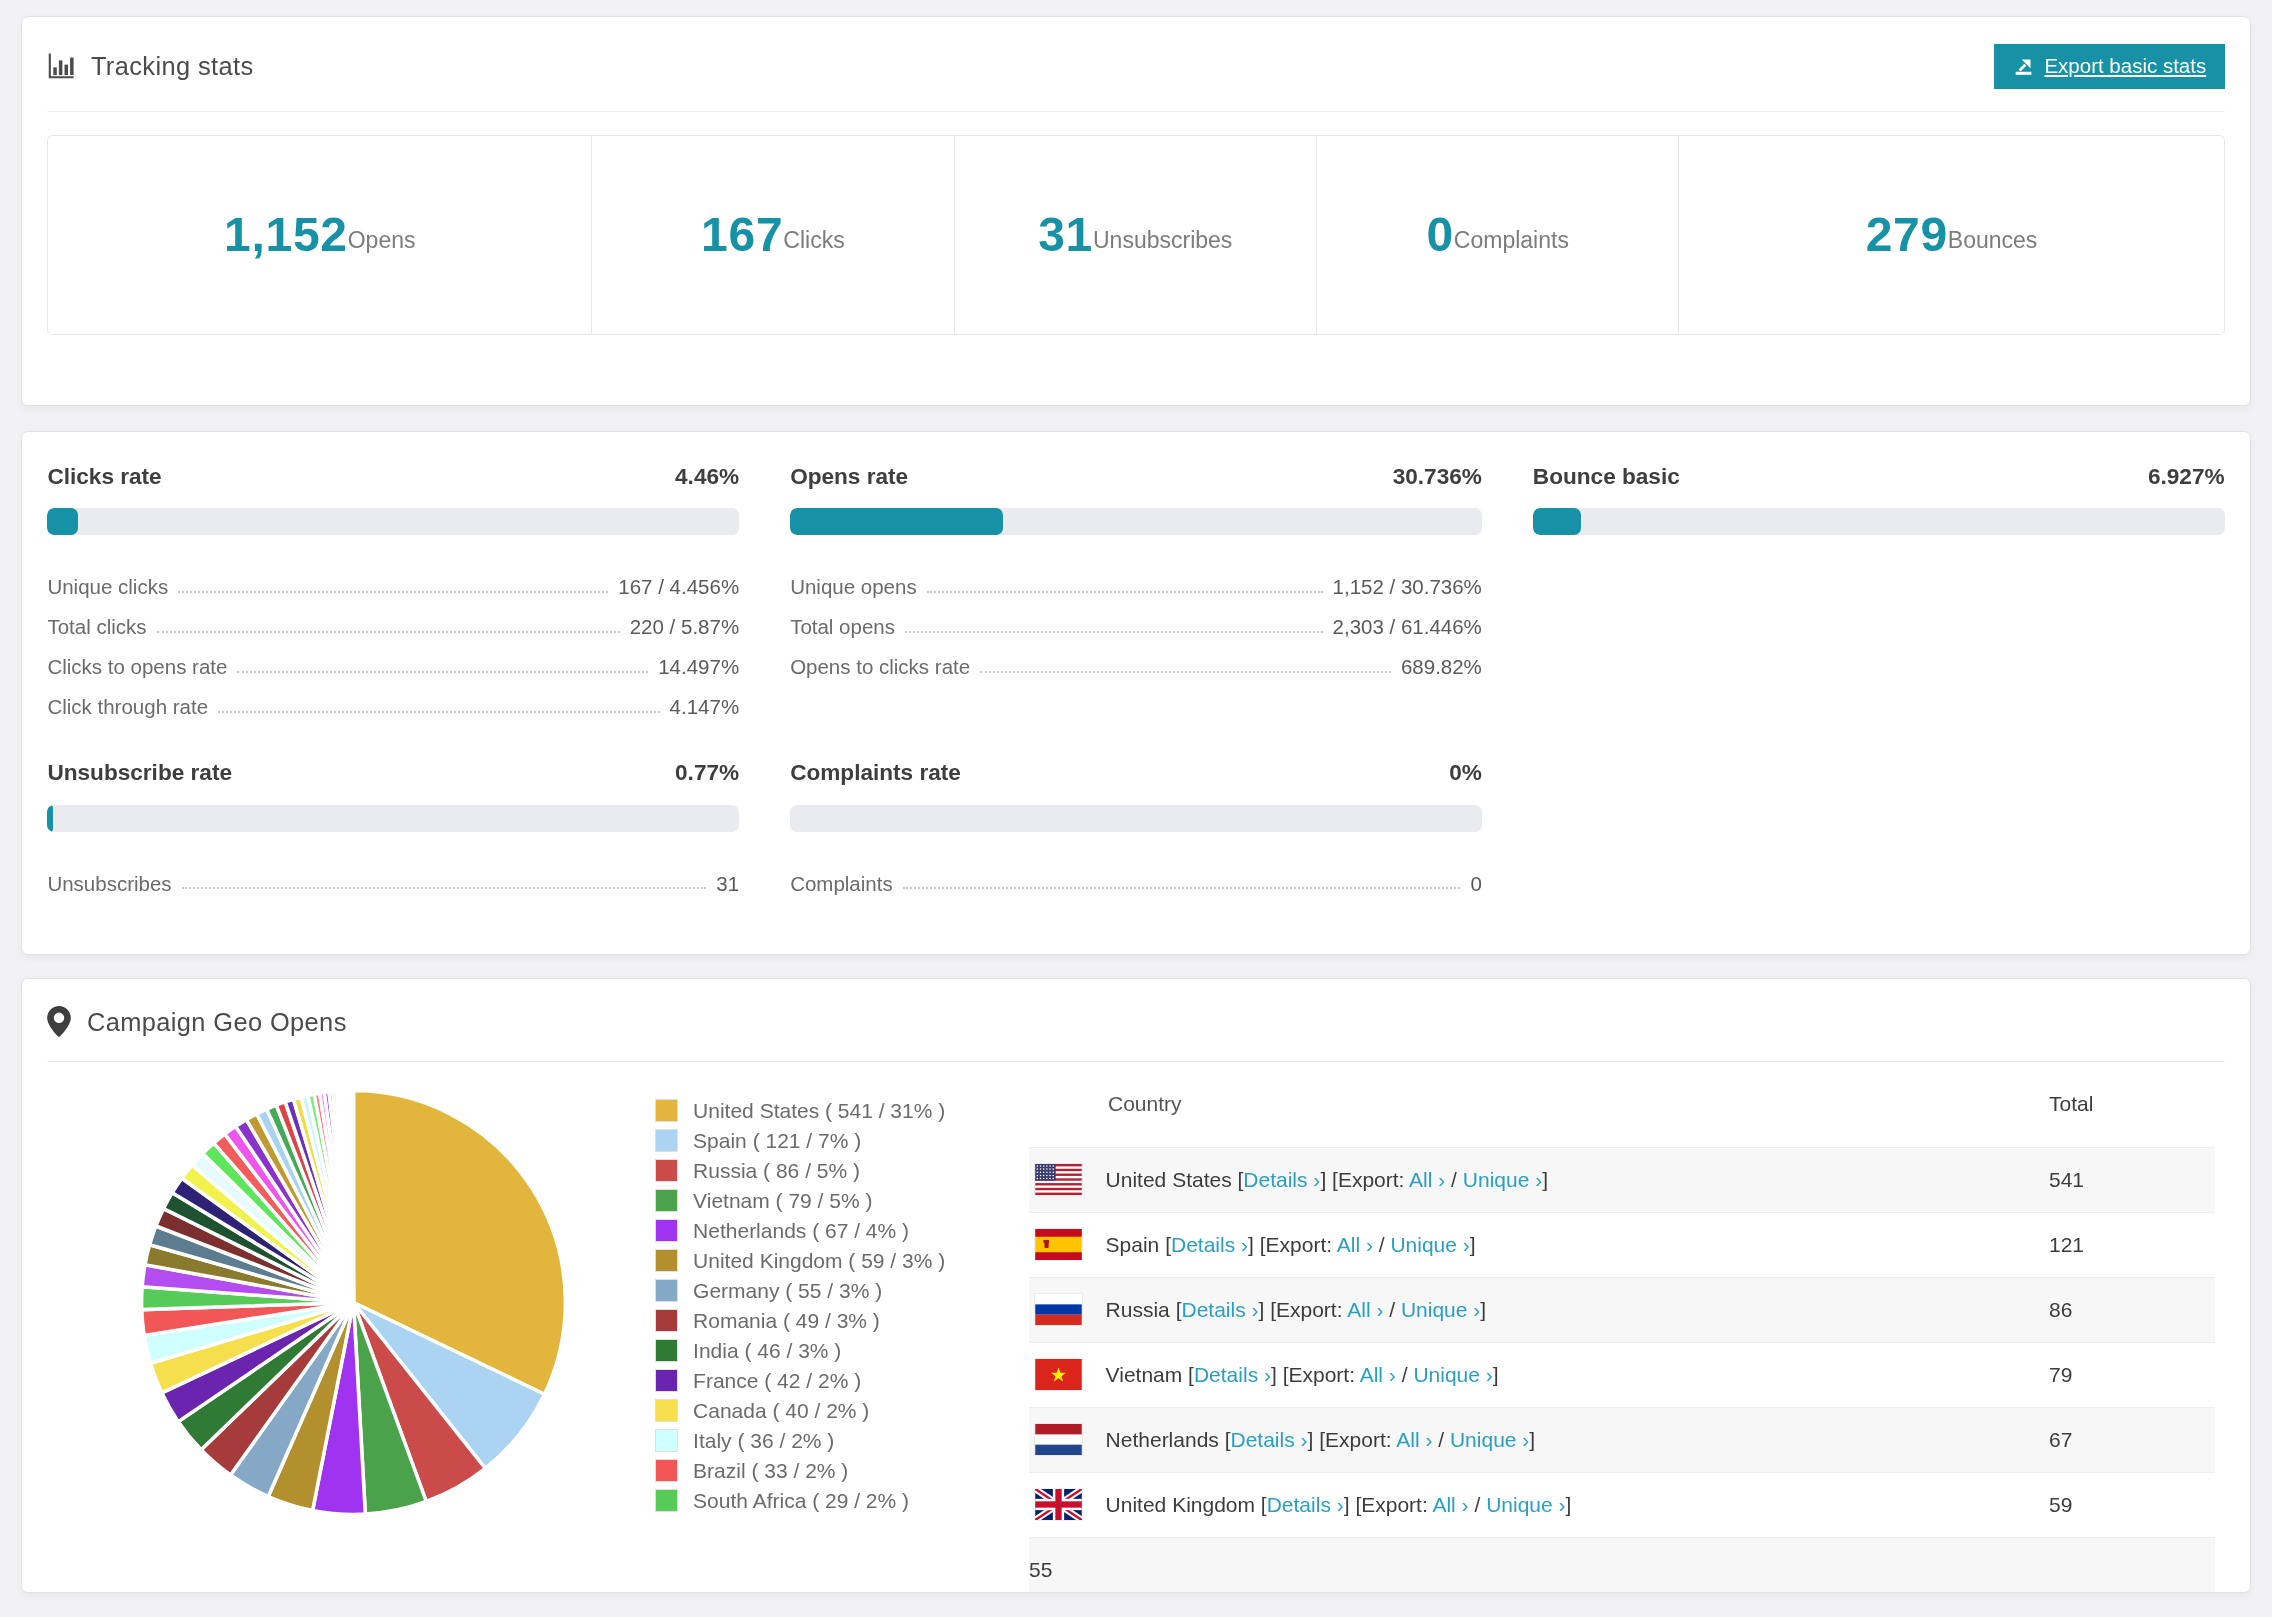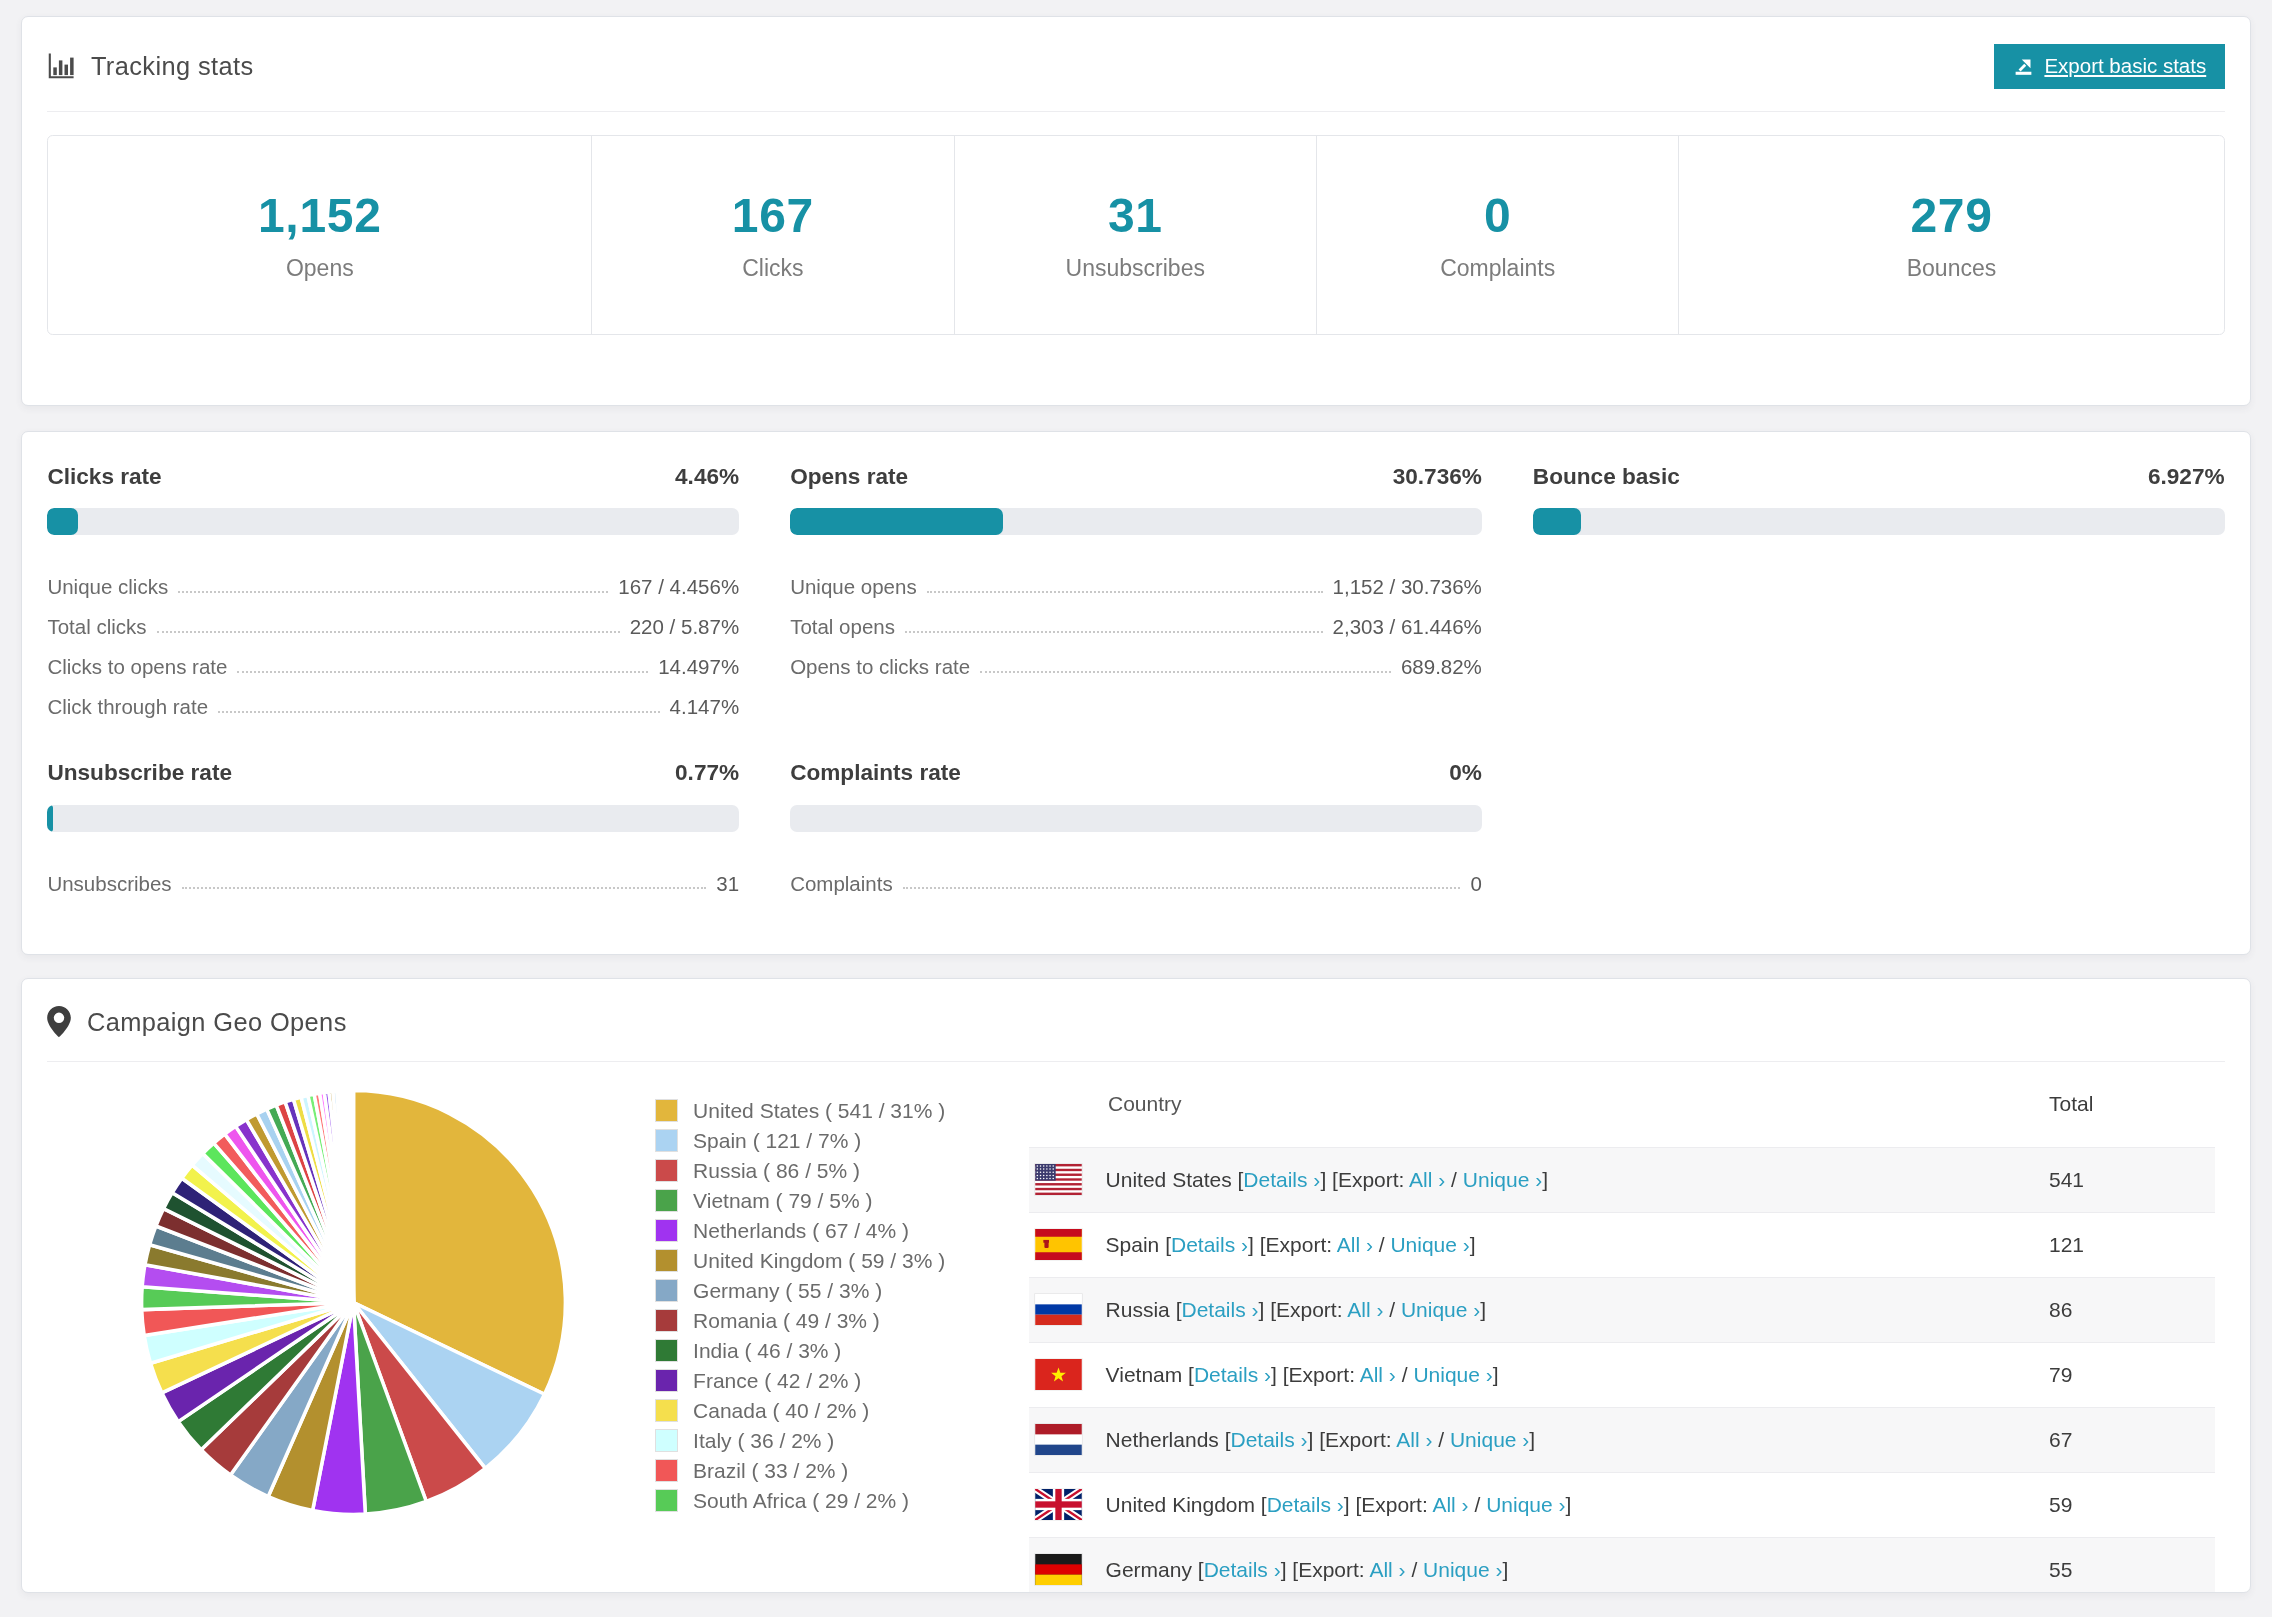--- a/index.html
+++ b/index.html
@@ -16,21 +16,21 @@
   .card-header { display:flex; justify-content:space-between; align-items:center;
                  margin:0 25.4px; padding:27px 0 22.6px; border-bottom:1.4px solid #ededf0;gap:28px; }
   .header-left { display:flex; align-items:center; gap:15.5px; }
   .card-title  { font-size:25.4px; color:#4b4b4b; font-weight:500; letter-spacing:0.4px; }
   .title-icon svg { display:block; }
 
   .export-btn { display:flex; align-items:center; gap:10.6px; background:#1791a5; color:#fff;
                 font-size:20.5px; padding:10.6px 18.4px; border-radius:0; border:none; cursor:pointer;text-decoration:underline; }
 
   .stats-box { display:flex; margin:22.6px 25.4px; border:1.4px solid #e4e6ea; border-radius:5.6px; height:200px; background:#fff; }
-  .stat-col  { display:flex; flex-direction:column; align-items:center; justify-content:center;
+  .stat-col  { display:flex; flex-direction:row; align-items:center; justify-content:center;
                border-right:1.4px solid #e4e6ea; }
   .stat-col:last-child { border-right:none; }
   .stat-value { font-size:48px; font-weight:700; color:#1791a5; letter-spacing:0.7px; }
   .stat-label { font-size:23px; color:#7c7c7c; margin-top:12px; }
 
   .rates-wrap { padding:32px 25.4px 0; }
   .rates-grid { display:grid; grid-template-columns:1fr 1fr 1fr; column-gap:51px; row-gap:41px; }
   .rate-head  { display:flex; justify-content:space-between; align-items:baseline;
                 font-size:22.6px; font-weight:700; color:#3e3e3e; margin-bottom:18.4px; }
   .bar      { height:27px; background:#e9ebef; border-radius:7px; overflow:hidden; }
@@ -446,27 +446,19 @@
                   <rect x="25" width="16" height="44" fill="#fff"></rect>
                   <rect y="14" width="66" height="16" fill="#fff"></rect>
                   <rect x="28.5" width="9" height="44" fill="#c8102e"></rect>
                   <rect y="17.5" width="66" height="9" fill="#c8102e"></rect>
                 </svg></span>
               <span class="country-text"><span>United Kingdom</span> [<a class="tlink">Details ›</a>] [Export: <a class="tlink">All ›</a> / <a class="tlink">Unique ›</a>]</span>
             </div>
             <div class="gt-c2">59</div>
           </div>
           <div class="gt-row striped">
-            <div class="gt-c1">
-              <span class="flag"><svg width="47" height="31" viewBox="0 0 66 44">
-                  <rect width="66" height="44" fill="#1a1a1a"></rect>
-                  <rect y="14.7" width="66" height="14.7" fill="#dd0000"></rect>
-                  <rect y="29.3" width="66" height="14.7" fill="#ffce00"></rect>
-                </svg></span>
-              <span class="country-text"><span>Germany</span> [<a class="tlink">Details ›</a>] [Export: <a class="tlink">All ›</a> / <a class="tlink">Unique ›</a>]</span>
-            </div>
             <div class="gt-c2">55</div>
           </div>
         </div>
     </div>
   </div>
 </div>
 
 
 </body></html>

